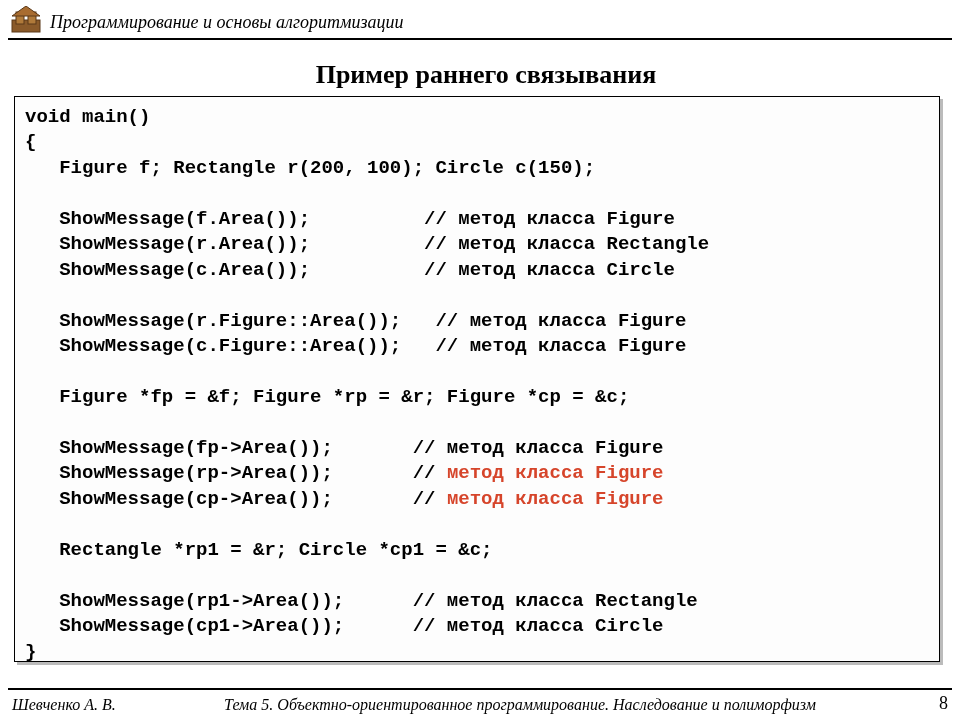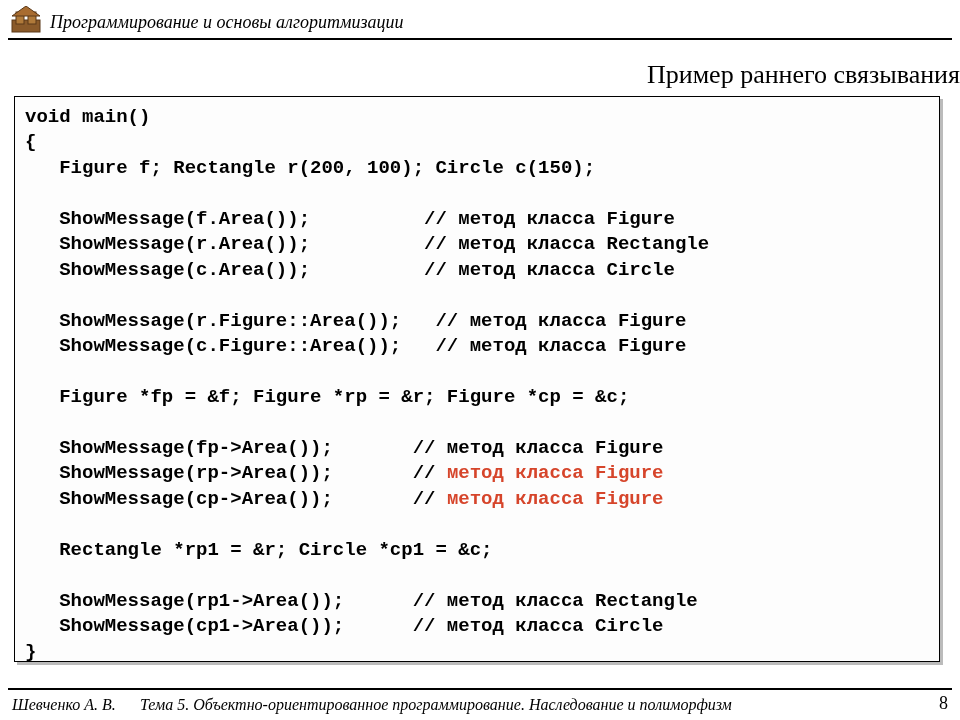--- a/index.html
+++ b/index.html
@@ -37,22 +37,22 @@
     left: 10px;
     top: 6px;
     width: 32px;
     height: 28px;
   }
   .slide-title {
     position: absolute;
     top: 60px;
     left: 12px;
     right: 0;
-    text-align: right;
-    font-weight: normal;
+    text-align: center;
+    font-weight: bold;
     font-size: 26px;
   }
   .code-box {
     position: absolute;
     left: 14px;
     top: 96px;
     width: 926px;
     height: 566px;
     border: 1px solid #000;
     background: #fdfdfd;
@@ -82,21 +82,21 @@
     bottom: 6px;
     font-style: italic;
     font-size: 16px;
     margin-top: 48px;
   }
   .footer-topic {
     position: absolute;
     left: 140px;
     right: 60px;
     bottom: 6px;
-    text-align: left;
+    text-align: center;
     font-style: italic;
     font-size: 16px;
   }
   .footer-page {
     position: absolute;
     right: 12px;
     bottom: 6px;
     font-size: 18px;
   }
 </style>

